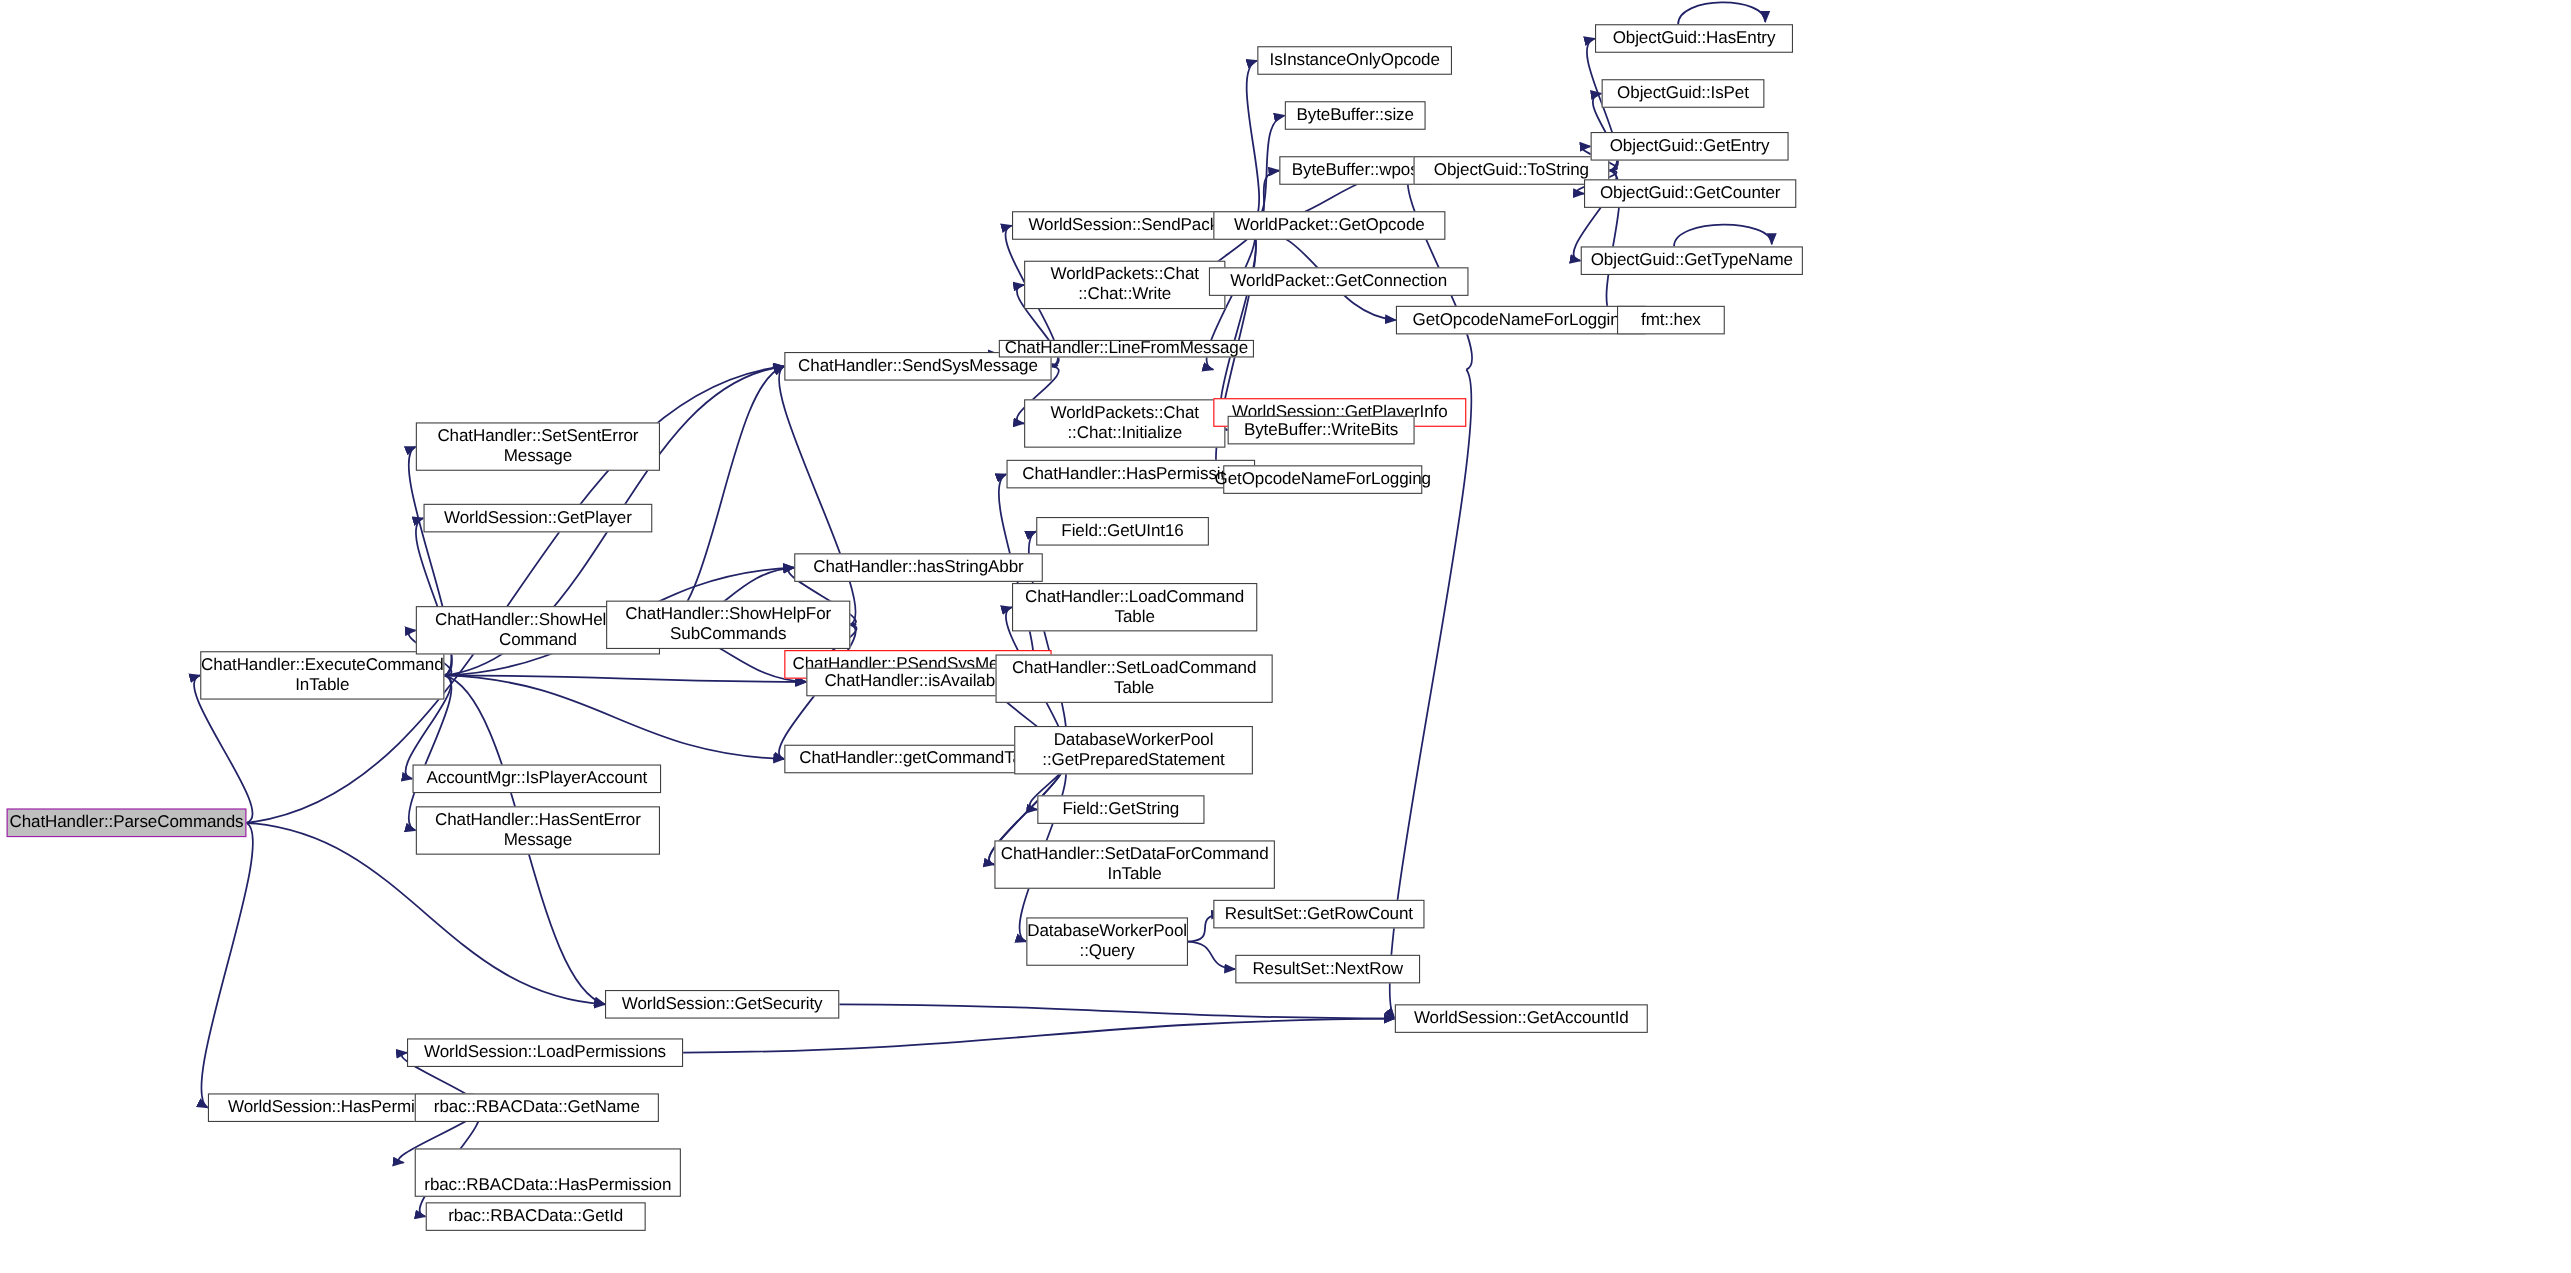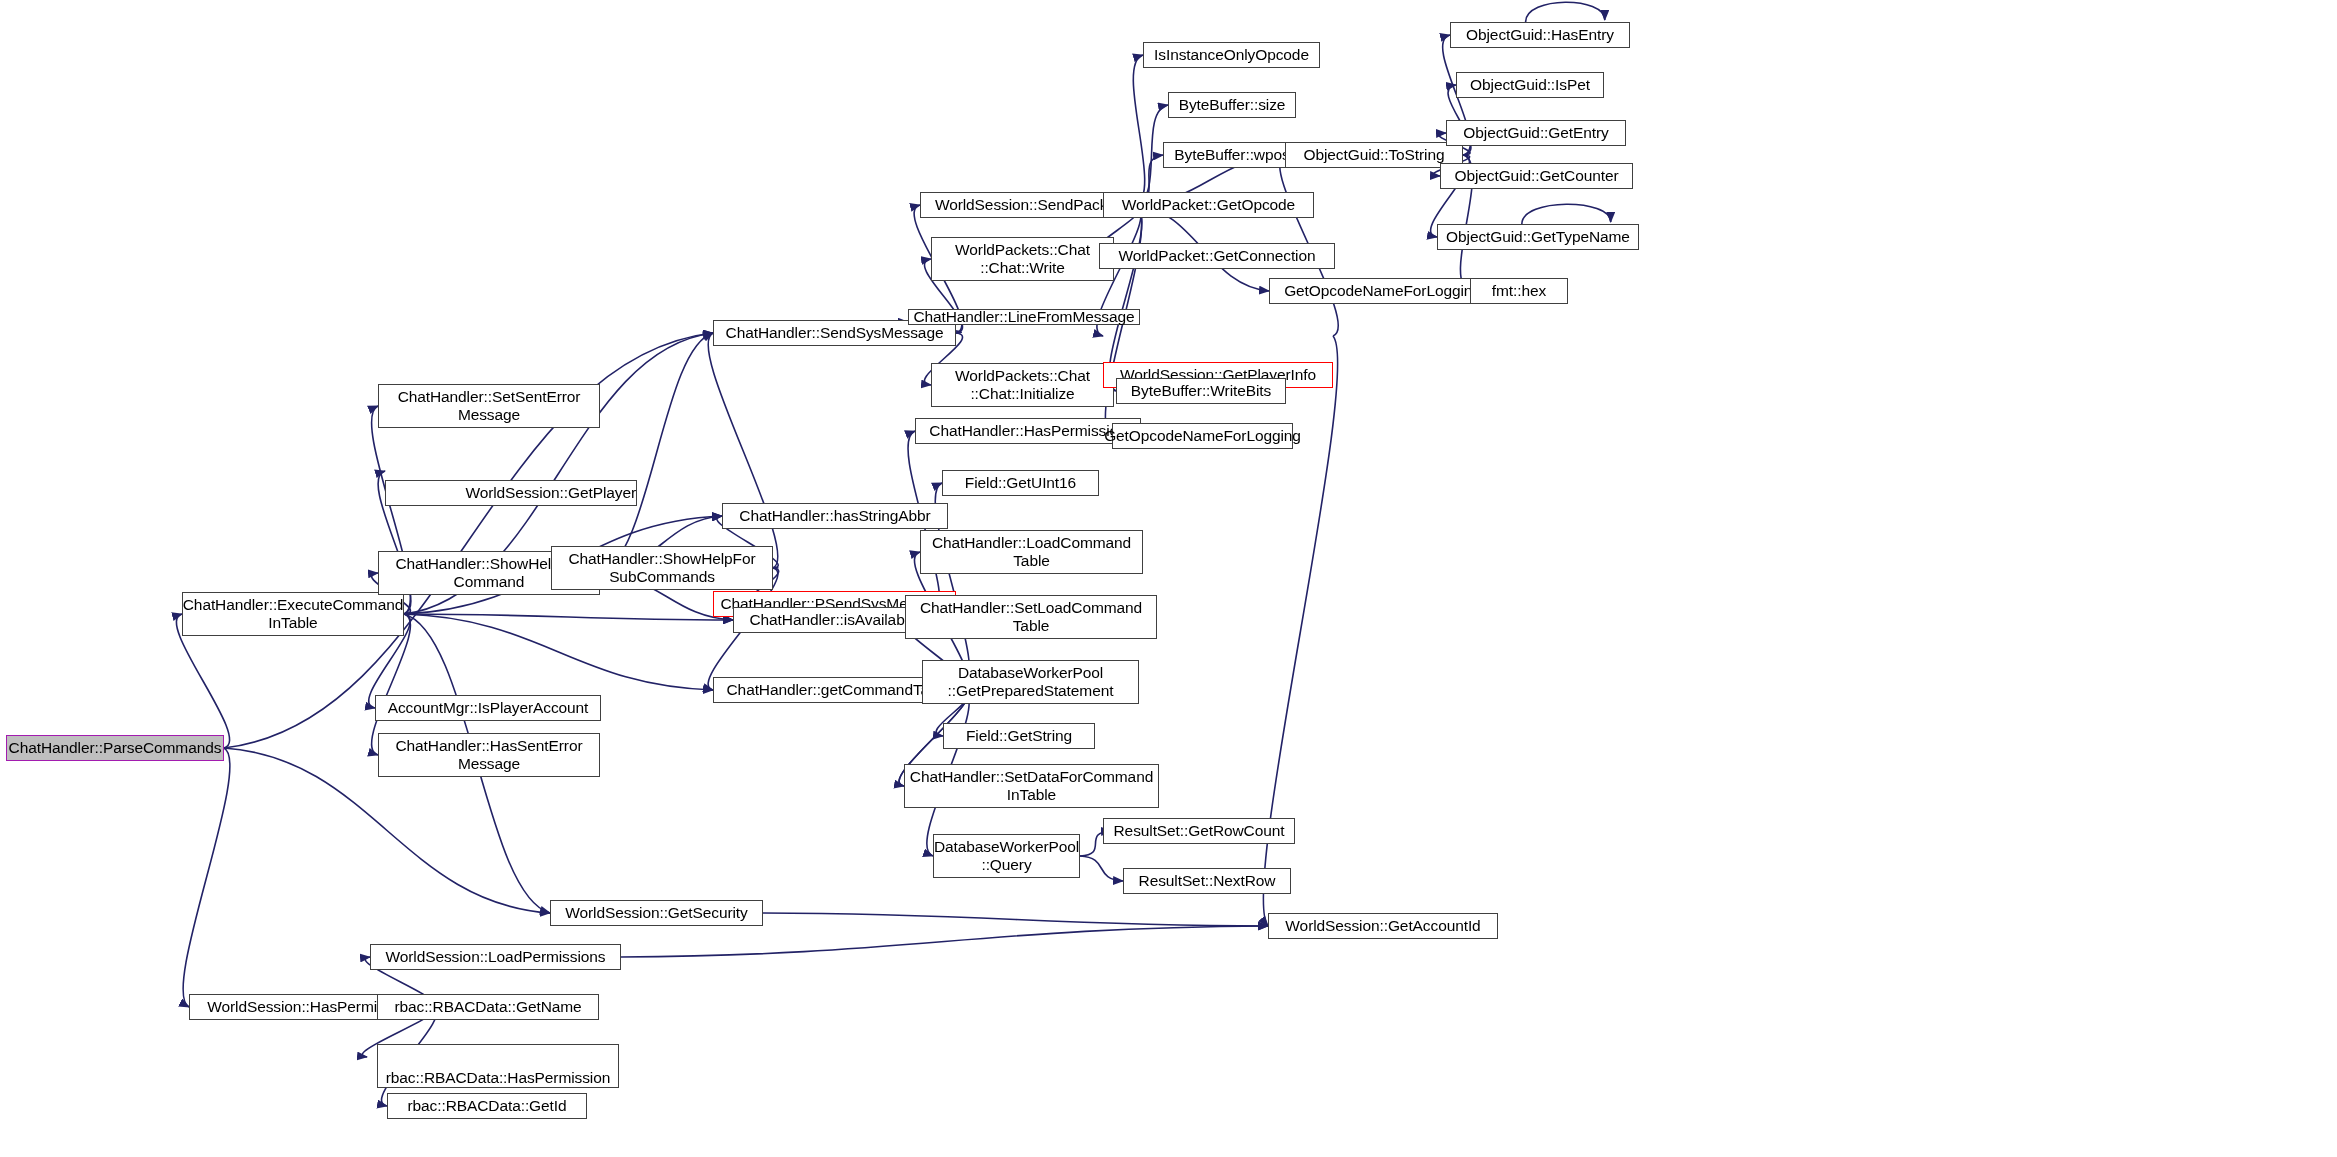--- a/index.html
+++ b/index.html
@@ -123,21 +123,21 @@
         <path d="M431,1007 C461,1010 337,1054 367,1057" marker-end="url(#arrow)"></path>
         <path d="M431,1007 C461,1012.94 357,1100.06 387,1106" marker-end="url(#arrow)"></path>
       </g>
   </svg>
   <div id="node-layer">
       <div class="node root" style="left: 6px; top: 735px; width: 218px; height: 26px;"><span>ChatHandler::ParseCommands</span></div>
       <div class="node" style="left: 182px; top: 592px; width: 222px; height: 44px;"><span>ChatHandler::ExecuteCommand
 InTable</span></div>
       <div class="node" style="left: 378px; top: 384px; width: 222px; height: 44px;"><span>ChatHandler::SetSentError
 Message</span></div>
-      <div class="node" style="left: 385px; top: 480px; width: 252px; height: 26px; justify-content: flex-end;"><span>WorldSession::GetPlayer</span></div>
+      <div class="node" style="left: 385px; top: 458px; width: 208px; height: 26px;"><span>WorldSession::GetPlayer</span></div>
       <div class="node" style="left: 378px; top: 551px; width: 222px; height: 44px;"><span>ChatHandler::ShowHelpFor
 Command</span></div>
       <div class="node" style="left: 375px; top: 695px; width: 226px; height: 26px;"><span>AccountMgr::IsPlayerAccount</span></div>
       <div class="node" style="left: 378px; top: 733px; width: 222px; height: 44px;"><span>ChatHandler::HasSentError
 Message</span></div>
       <div class="node" style="left: 551px; top: 546px; width: 222px; height: 44px;"><span>ChatHandler::ShowHelpFor
 SubCommands</span></div>
       <div class="node" style="left: 722px; top: 503px; width: 226px; height: 26px;"><span>ChatHandler::hasStringAbbr</span></div>
       <div class="node highlight" style="left: 713px; top: 552px; width: 243px; height: 26px;"><span>ChatHandler::PSendSysMessage</span></div>
       <div class="node" style="left: 733px; top: 607px; width: 200px; height: 26px;"><span>ChatHandler::isAvailable</span></div>

